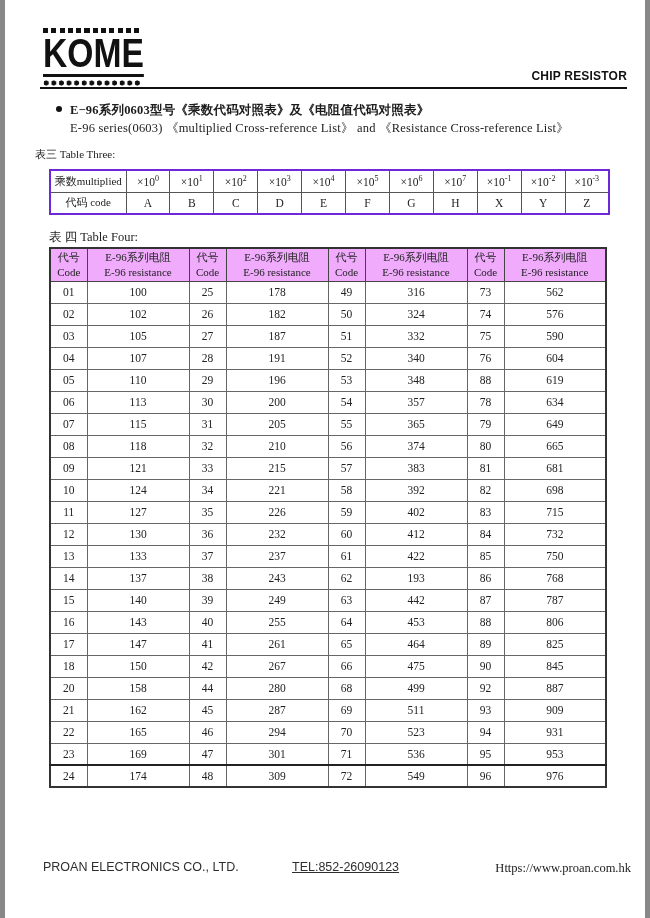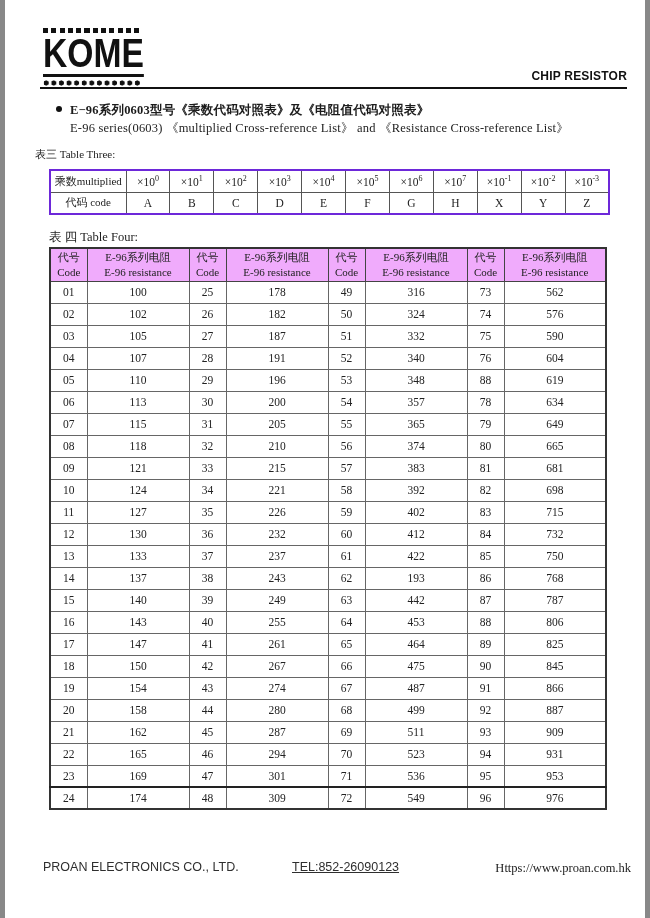--- a/index.html
+++ b/index.html
@@ -365,30 +365,20 @@
           <td>18</td>
           <td>150</td>
           <td>42</td>
           <td>267</td>
           <td>66</td>
           <td>475</td>
           <td>90</td>
           <td>845</td>
         </tr>
         <tr>
-          <td>19</td>
-          <td>154</td>
-          <td>43</td>
-          <td>274</td>
-          <td>67</td>
-          <td>487</td>
-          <td>91</td>
-          <td>866</td>
-        </tr>
-        <tr>
           <td>20</td>
           <td>158</td>
           <td>44</td>
           <td>280</td>
           <td>68</td>
           <td>499</td>
           <td>92</td>
           <td>887</td>
         </tr>
         <tr>

